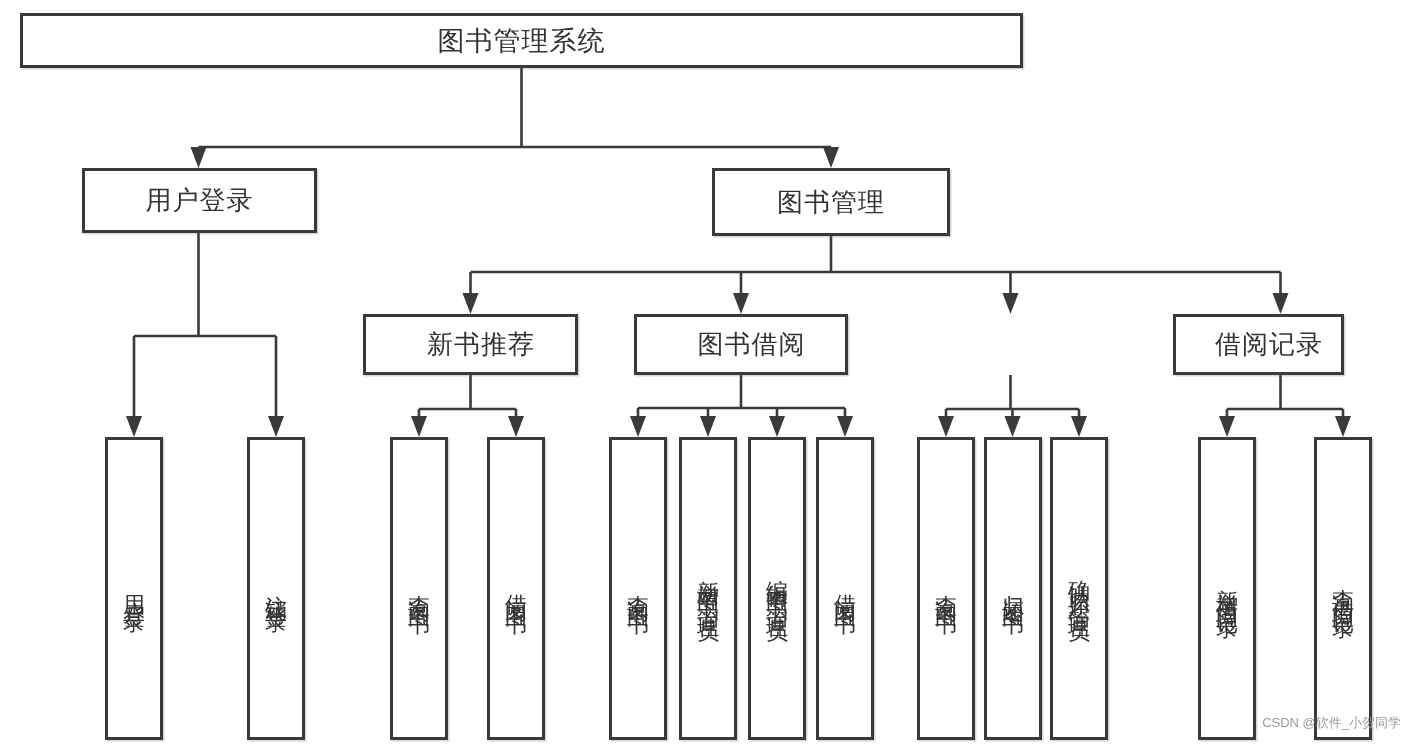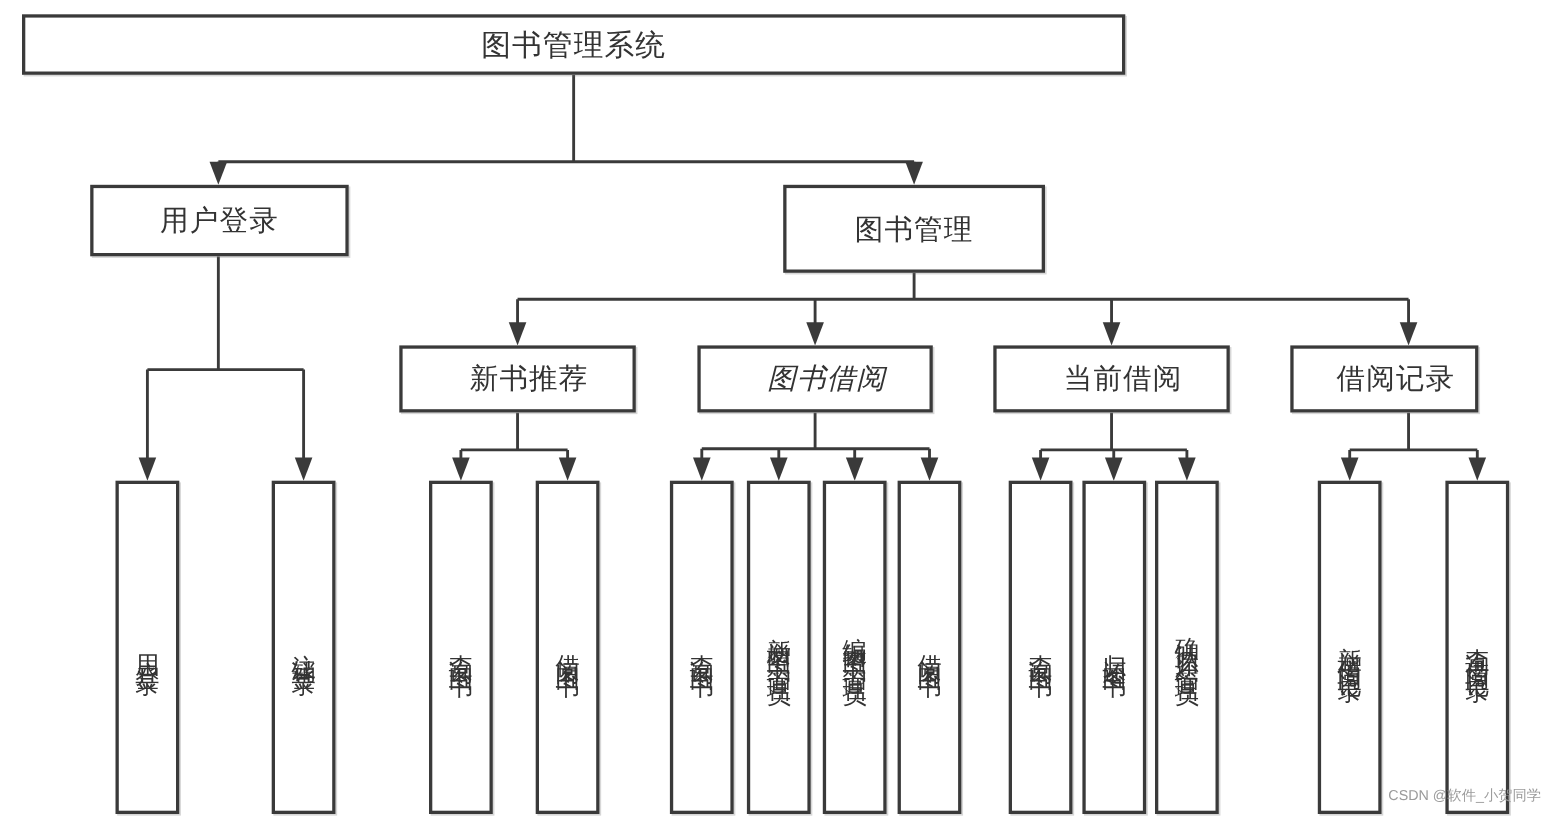--- a/index.html
+++ b/index.html
@@ -88,32 +88,29 @@
     </g>
   </svg>
 
   <div class="box root-node" style="left:20px; top:13px; width:1003px; height:55px;">
     <span>图书管理系统</span>
   </div>
 
   <div class="box level2" style="left:82px; top:168px; width:235px; height:65px;">
     <span>用户登录</span>
   </div>
-  <div class="box level2" style="left:712px; top:168px; width:238px; height:80px;">
+  <div class="box level2" style="left:712px; top:168px; width:238px; height:68px;">
     <span>图书管理</span>
   </div>
 
   <div class="box level3" style="left:363px; top:314px; width:215px; height:61px;">
     <span>新书推荐</span>
   </div>
-  <div class="box level3" style="left:634px; top:314px; width:214px; height:61px;font-style:italic;">
+  <div class="box level3" style="left:634px; top:314px; width:214px; height:61px;">
     <span>图书借阅</span>
-  </div>
-  <div class="box level3" style="left:903px; top:314px; width:215px; height:61px;">
-    <span>当前借阅</span>
   </div>
   <div class="box level3" style="left:1173px; top:314px; width:171px; height:61px;">
     <span>借阅记录</span>
   </div>
 
   <div class="box leaf" style="left:105px; top:437px; width:58px; height:303px;">
     <span>用户登录</span>
   </div>
   <div class="box leaf" style="left:247px; top:437px; width:58px; height:303px;">
     <span>注销登录</span>

